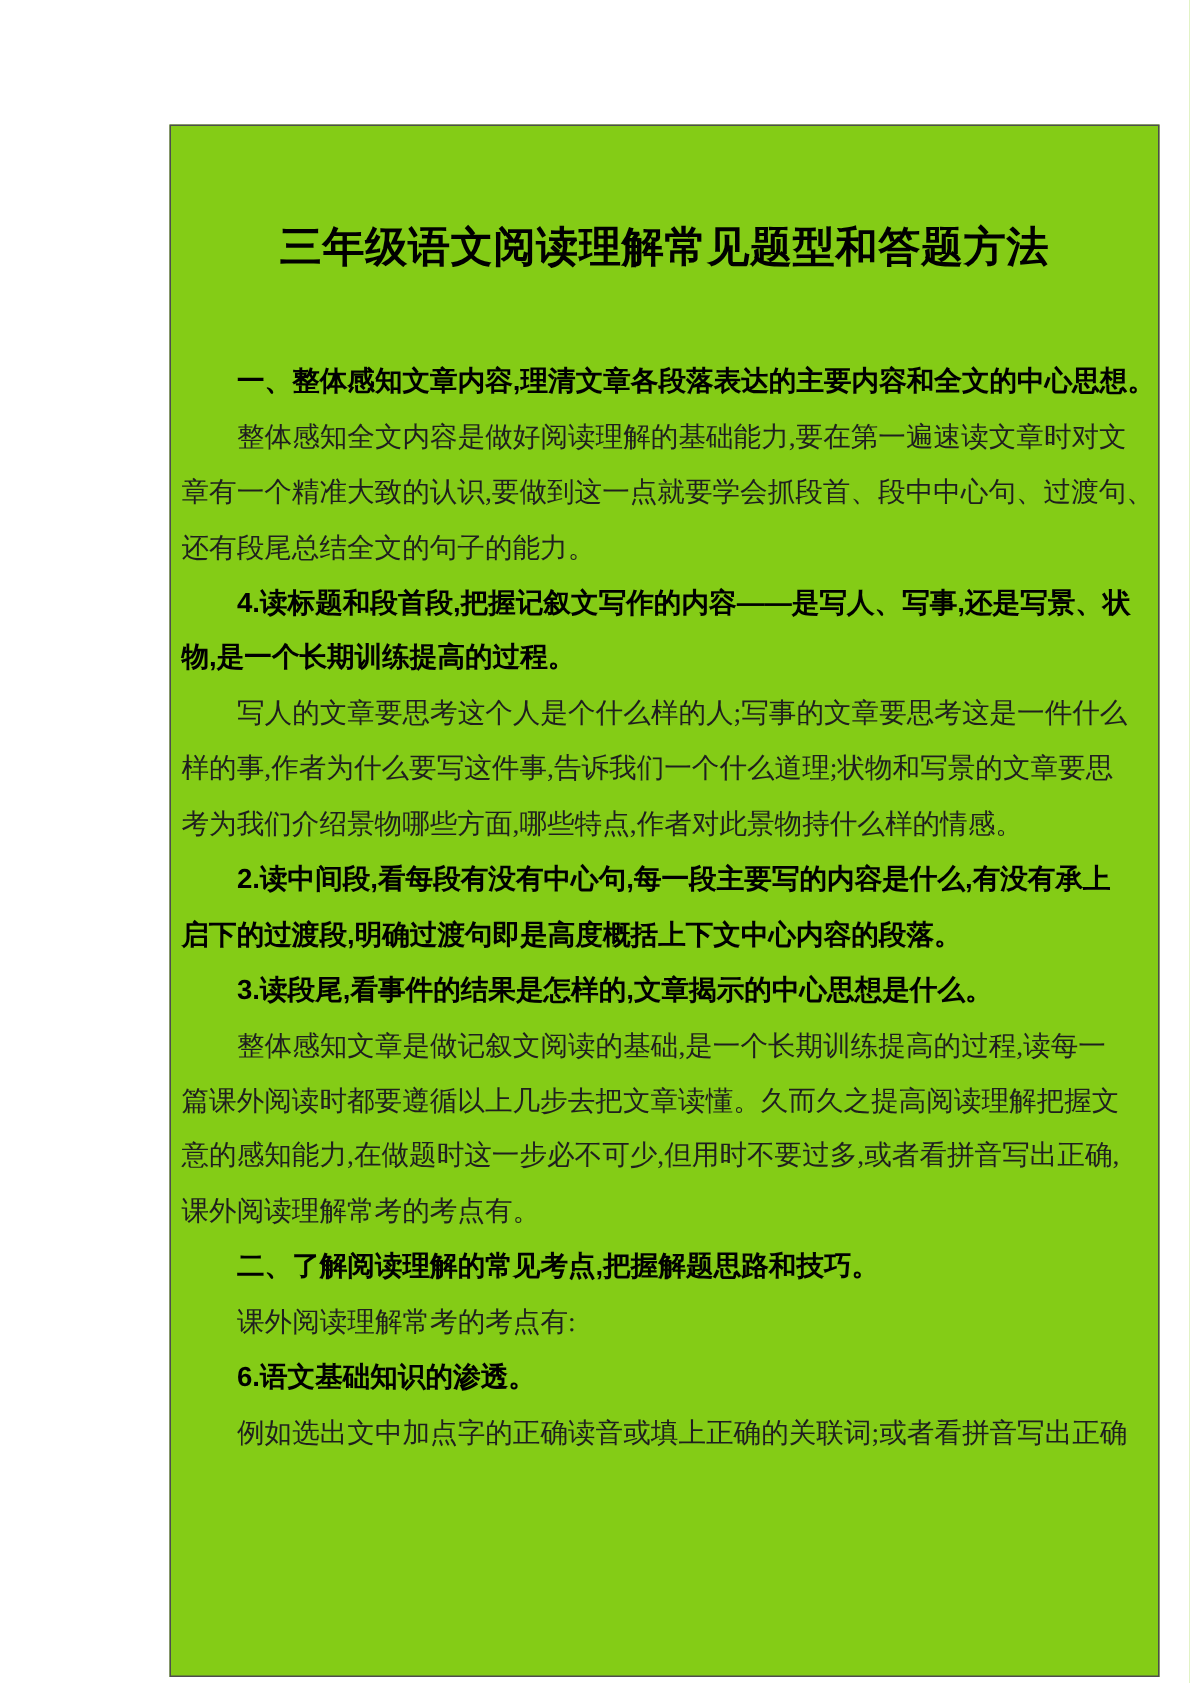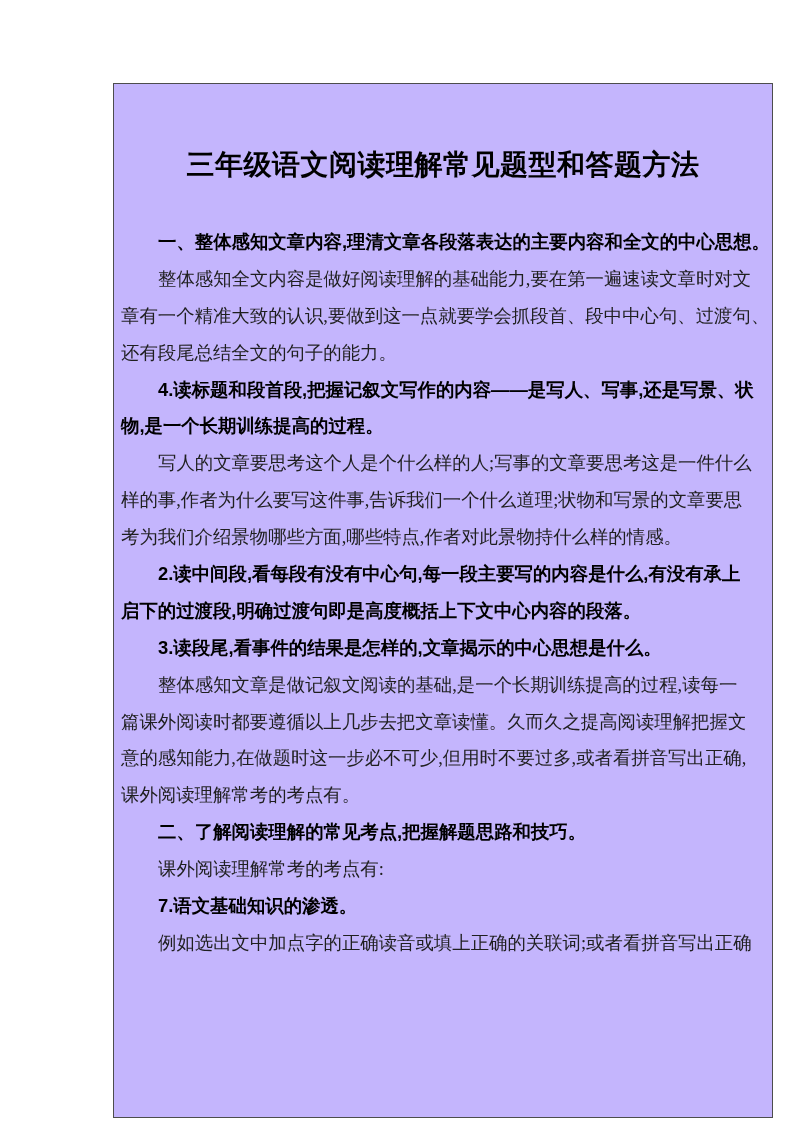--- a/index.html
+++ b/index.html
@@ -14,40 +14,40 @@
     overflow: hidden;
     font-family: "Liberation Serif", "DejaVu Serif", serif;
   }
   .page-frame {
     position: absolute;
     left: 113px;
     top: 83px;
     width: 660px;
     height: 1035px;
     border: 1px solid #4d4d4d;
-    background: #c4b5fd;
+    background: #84cc16;
     box-sizing: border-box;
   }
   .doc-title {
     position: absolute;
     top: 63px;
     left: 0;
     right: 0;
     text-align: center;
     font-family: "Liberation Sans", "DejaVu Sans", sans-serif;
     font-size: 28px;
     font-weight: 900;
     letter-spacing: 0.5px;
     color: #000000;
     line-height: 36px;
     white-space: nowrap;
   }
   .doc-body {
     position: absolute;
-    top: 140px;
+    top: 152px;
     left: 7px;
     right: 6px;
     color: #1c1c1c;
   }
   .line {
     height: 36.9px;
     line-height: 36.9px;
     font-size: 18.4px;
     white-space: nowrap;
     overflow: visible;
@@ -83,16 +83,16 @@
       <div class="line normal">考为我们介绍景物哪些方面,哪些特点,作者对此景物持什么样的情感。</div>
       <div class="line bold first">2.读中间段,看每段有没有中心句,每一段主要写的内容是什么,有没有承上</div>
       <div class="line bold">启下的过渡段,明确过渡句即是高度概括上下文中心内容的段落。</div>
       <div class="line bold first">3.读段尾,看事件的结果是怎样的,文章揭示的中心思想是什么。</div>
       <div class="line normal first">整体感知文章是做记叙文阅读的基础,是一个长期训练提高的过程,读每一</div>
       <div class="line normal">篇课外阅读时都要遵循以上几步去把文章读懂。久而久之提高阅读理解把握文</div>
       <div class="line normal">意的感知能力,在做题时这一步必不可少,但用时不要过多,或者看拼音写出正确,</div>
       <div class="line normal">课外阅读理解常考的考点有。</div>
       <div class="line bold first">二、了解阅读理解的常见考点,把握解题思路和技巧。</div>
       <div class="line normal first">课外阅读理解常考的考点有:</div>
-      <div class="line bold first">7.语文基础知识的渗透。</div>
+      <div class="line bold first">6.语文基础知识的渗透。</div>
       <div class="line normal first">例如选出文中加点字的正确读音或填上正确的关联词;或者看拼音写出正确</div>
     </div>
 </div>
 
 </body></html>

